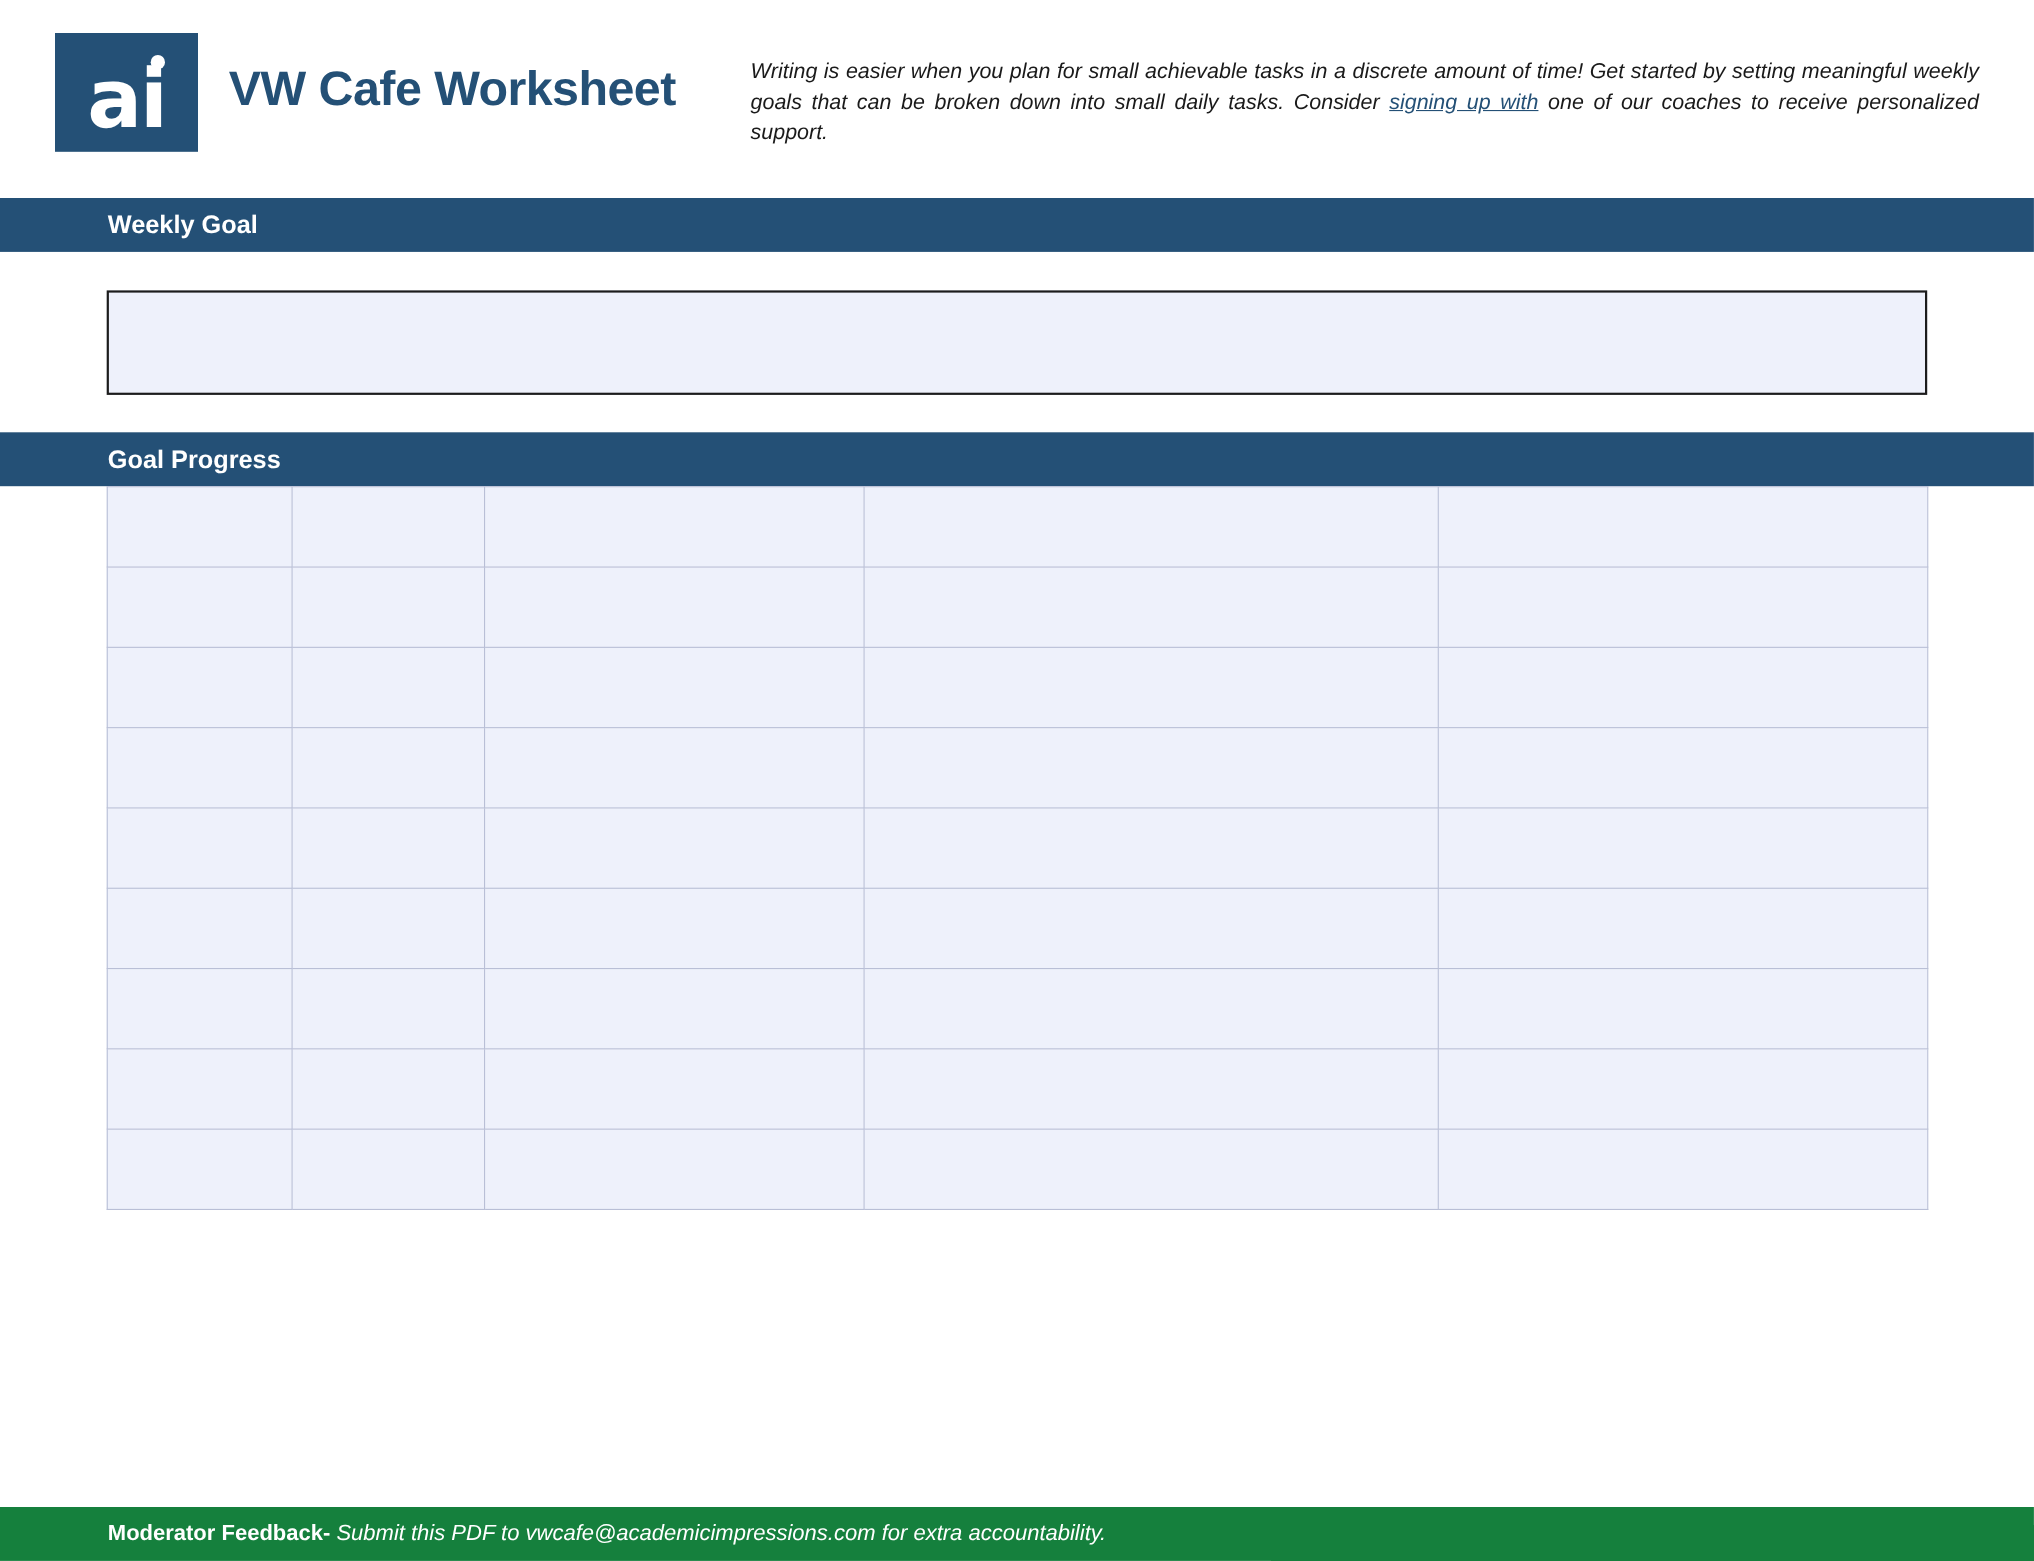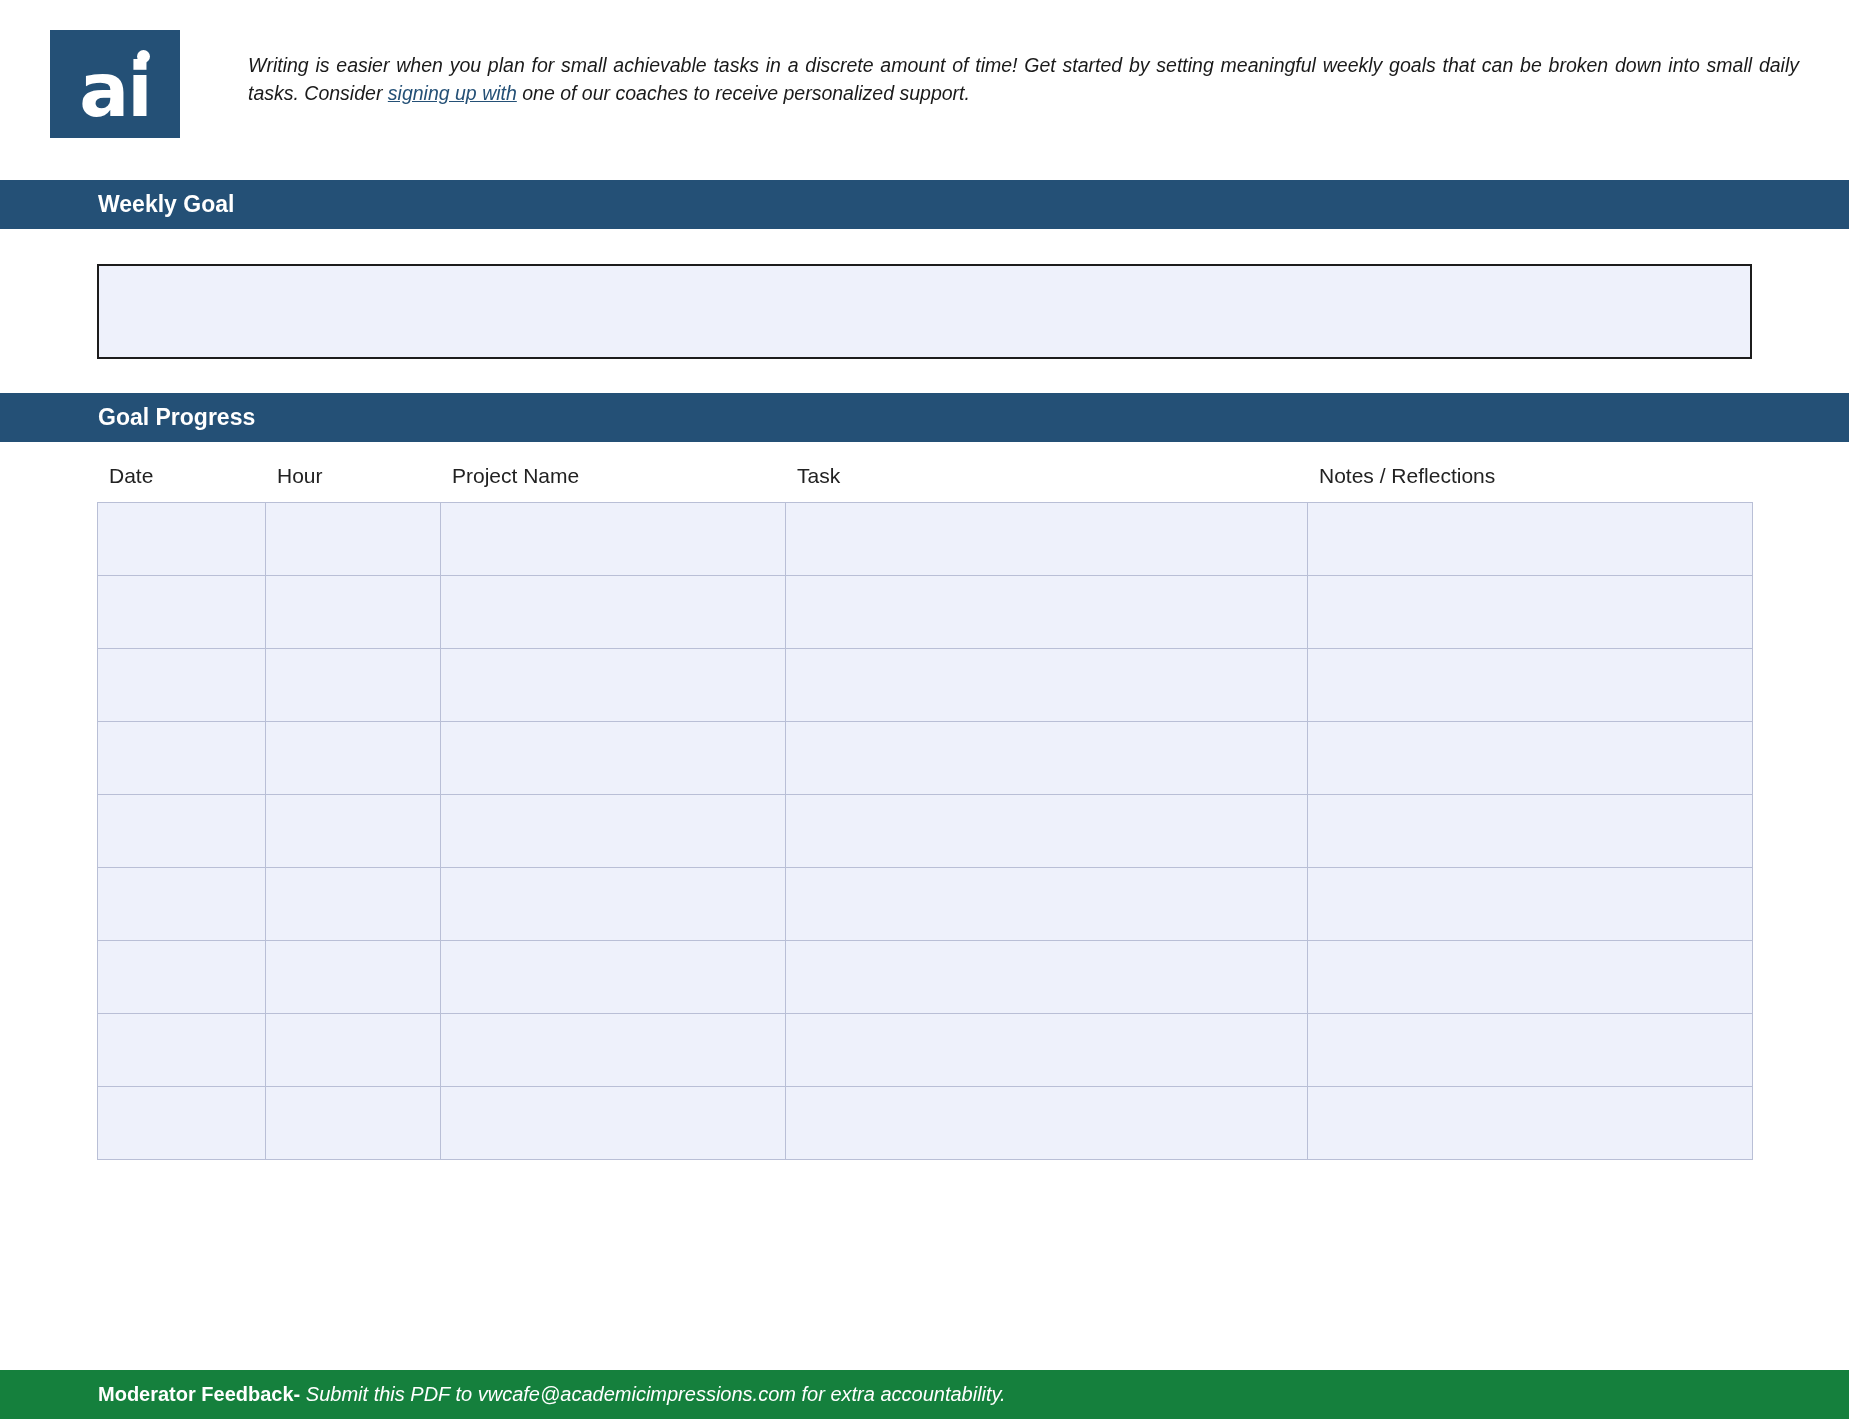--- a/index.html
+++ b/index.html
@@ -167,42 +167,38 @@
   .footer i { font-style: italic; font-weight: 400; }
 </style>
 </head>
 <body>
 
 <div class="header">
   <div class="logo">
     <span class="logo-text">ai</span>
     <span class="logo-dot"></span>
   </div>
+  <div class="title-block">
+    <div class="doc-title">VW Cafe Worksheet</div>
+  </div>
   <div class="intro">
     <span>Writing is easier when you plan for small achievable tasks in a discrete amount of time!  Get started by setting meaningful weekly goals that can be broken down into small daily tasks. Consider </span><a href="#">signing up with</a><span> one of our coaches to receive personalized support.</span>
   </div>
 </div>
 
 <div class="section-bar bar-spacer-weekly">Weekly Goal</div>
 
 <div class="goal-wrap">
   <div class="goal-box"></div>
 </div>
 <div class="goal-gap"></div>
 
 <div class="section-bar">Goal Progress</div>
 
 <div class="table-wrap">
-  <div class="col-headers">
-    <div class="ch w-date">Date</div>
-    <div class="ch w-hour">Hour</div>
-    <div class="ch w-proj">Project Name</div>
-    <div class="ch w-task">Task</div>
-    <div class="ch w-notes">Notes / Reflections</div>
-  </div>
 
   <table class="grid">
     <colgroup>
       <col style="width:168px">
       <col style="width:175px">
       <col style="width:345px">
       <col style="width:522px">
       <col style="width:445px">
     </colgroup>
     <tbody>

